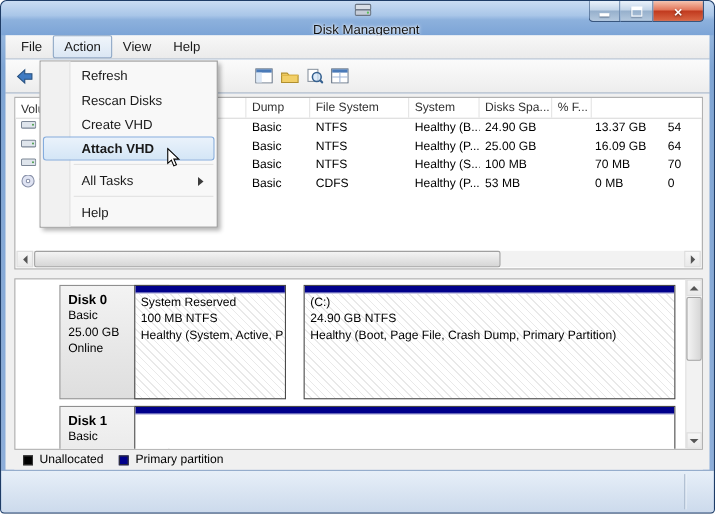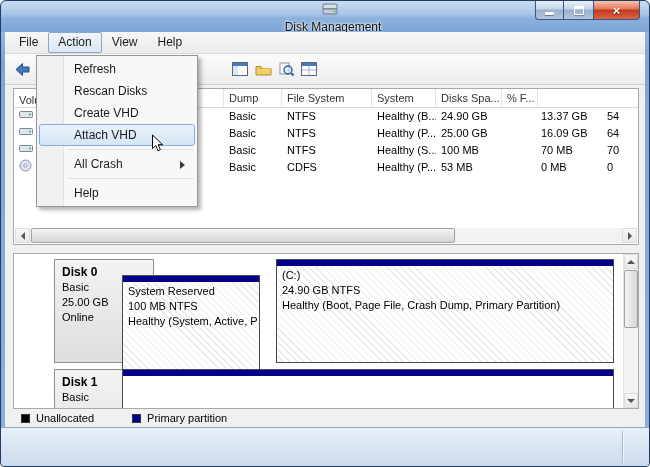--- a/index.html
+++ b/index.html
@@ -76,32 +76,32 @@
   .vscroll .sbtn.bottom{position:absolute;bottom:0;}
   .vthumb{position:absolute;left:0;top:16px;width:14px;height:58px;border:1px solid #a0a0a0;
     border-radius:2px;background:linear-gradient(90deg,#f4f4f4,#d6d6d6);}
 
   
   .legend{position:absolute;left:12px;top:408px;width:626px;height:18px;background:#f0f0f0;
     display:flex;align-items:center;gap:6px;padding-left:8px;font-size:11px;color:#000;}
   .swatch{width:9px;height:9px;border:1px solid #333;display:inline-block;}
   .sw-unalloc{background:#000000;}
   .sw-primary{background:#00008b;}
-  .legend-label{margin-right:32px;}
+  .legend-label{margin-right:8px;}
   .bottom-frame{position:absolute;left:0;right:0;top:426px;bottom:0;border-top:1px solid #92a6c0;
     border-radius:0 0 3px 3px;background:linear-gradient(#e7eff8,#ccdaec);}
   .grip-line{position:absolute;right:26px;top:3px;bottom:3px;width:1px;background:#a8b8cc;box-shadow:1px 0 0 #f3f7fc;}
 
   
   .dropdown{position:absolute;left:35px;top:54px;width:162px;z-index:50;padding:2px 0;
     background:#f8f8f8;border:1px solid #979797;box-shadow:3px 3px 4px rgba(0,0,0,.3);color:#1a1a1a;}
   .dropdown::before{content:"";position:absolute;left:0;top:0;bottom:0;width:26px;
     background:#f1f1f1;border-right:1px solid #e2e2e2;}
   .dd-item{position:relative;height:22px;line-height:21px;padding-left:34px;margin:0 2px;border:1px solid transparent;}
-  .dd-item.hl{background:linear-gradient(#eaf2fb,#d4e6f6);border:1px solid #84acdd;border-radius:3px;}
+  .dd-item.hl{background:linear-gradient(#eaf2fb,#d4e6f6);border:1px solid #84acdd;border-radius:3px;font-weight:bold;}
   .dd-sep{height:1px;background:#e2e2e2;margin:3px 3px 3px 30px;}
   .dd-sub{position:absolute;right:9px;top:7px;width:0;height:0;
     border-left:5px solid #3c3c3c;border-top:4px solid transparent;border-bottom:4px solid transparent;}
 
   .cursor{position:absolute;left:150px;top:133px;z-index:60;}
 </style>
 </head>
 <body>
 
 <div class="window">
@@ -266,21 +266,21 @@
   </div>
 
   <div class="bottom-pane">
 
     <div class="disk-label" style="top:5px;">
       <div class="disk-name">Disk 0</div>
       <div>Basic</div>
       <div>25.00 GB</div>
       <div>Online</div>
     </div>
-    <div class="part hatch" style="left:108px;top:21px;width:138px;">
+    <div class="part hatch" style="left:108px;top:5px;width:138px;">
       <div class="pstrip"></div>
       <div class="pline">System Reserved</div>
       <div class="pline">100 MB NTFS</div>
       <div class="pline">Healthy (System, Active, P</div>
     </div>
     <div class="part hatch" style="left:262px;top:5px;width:338px;">
       <div class="pstrip"></div>
       <div class="pline">(C:)</div>
       <div class="pline">24.90 GB NTFS</div>
       <div class="pline">Healthy (Boot, Page File, Crash Dump, Primary Partition)</div>
@@ -315,21 +315,21 @@
   <div class="bottom-frame">
     <span class="grip-line"></span>
   </div>
 
   <div class="dropdown">
     <div class="dd-item">Refresh</div>
     <div class="dd-item">Rescan Disks</div>
     <div class="dd-item">Create VHD</div>
     <div class="dd-item hl">Attach VHD</div>
     <div class="dd-sep"></div>
-    <div class="dd-item"><span>All Crash</span><span class="dd-sub"></span></div>
+    <div class="dd-item"><span>All Tasks</span><span class="dd-sub"></span></div>
     <div class="dd-sep"></div>
     <div class="dd-item">Help</div>
   </div>
 
   <span class="cursor">
     <svg width="13" height="19" viewBox="0 0 13 19">
         <path d="M1.5 1 L1.5 14.5 L4.8 11.6 L7 16.8 L9.4 15.7 L7.1 10.7 L11.6 10.7 Z" fill="#fff" stroke="#000"></path>
       </svg>
   </span>
 

